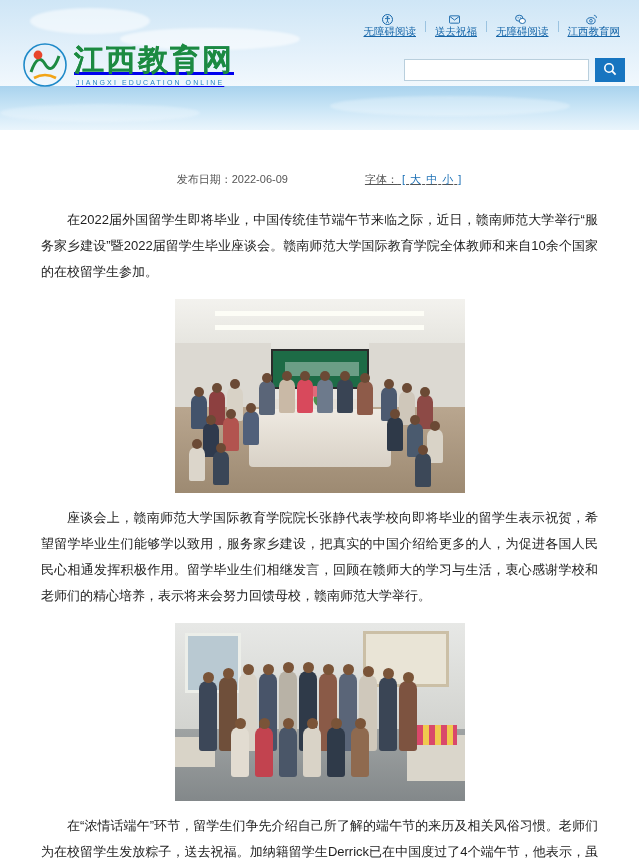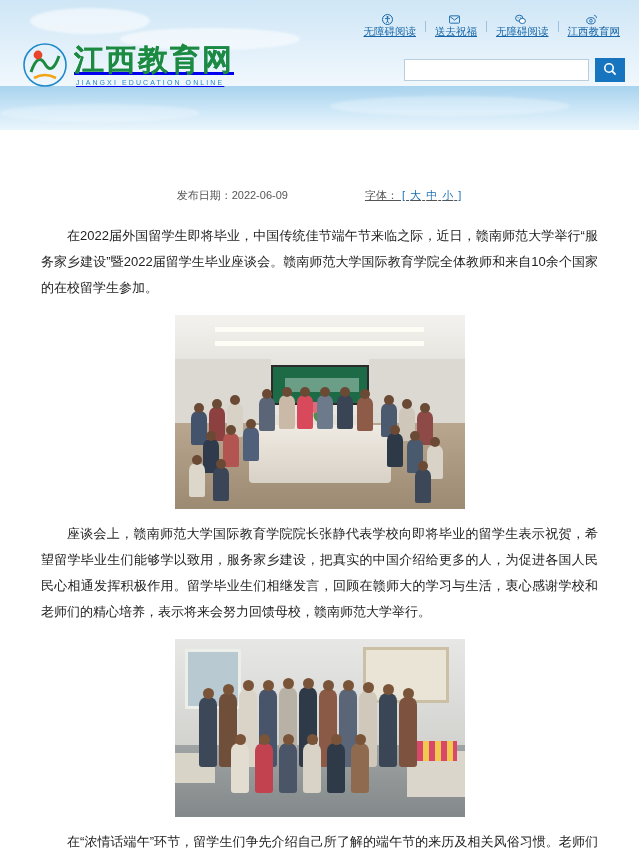--- a/index.html
+++ b/index.html
@@ -146,21 +146,21 @@
   }
   .art-title {
     text-align: center;
     font-size: 14.5px;
     font-weight: bold;
     color: #c9252b;
     line-height: 1.5;
     padding: 0 30px;
   }
   .meta {
-    margin-top: 24px;
+    margin-top: 8px;
     display: flex;
     align-items: center;
     justify-content: center;
     font-size: 11px;
     color: #555;
     gap: 77px;
   }
   .meta .fs { color: #555; text-decoration: underline; }
   .meta .fsizes { color: #1a6fb5; }
   .meta .fsizes span { cursor: pointer; padding: 0 1px; }

